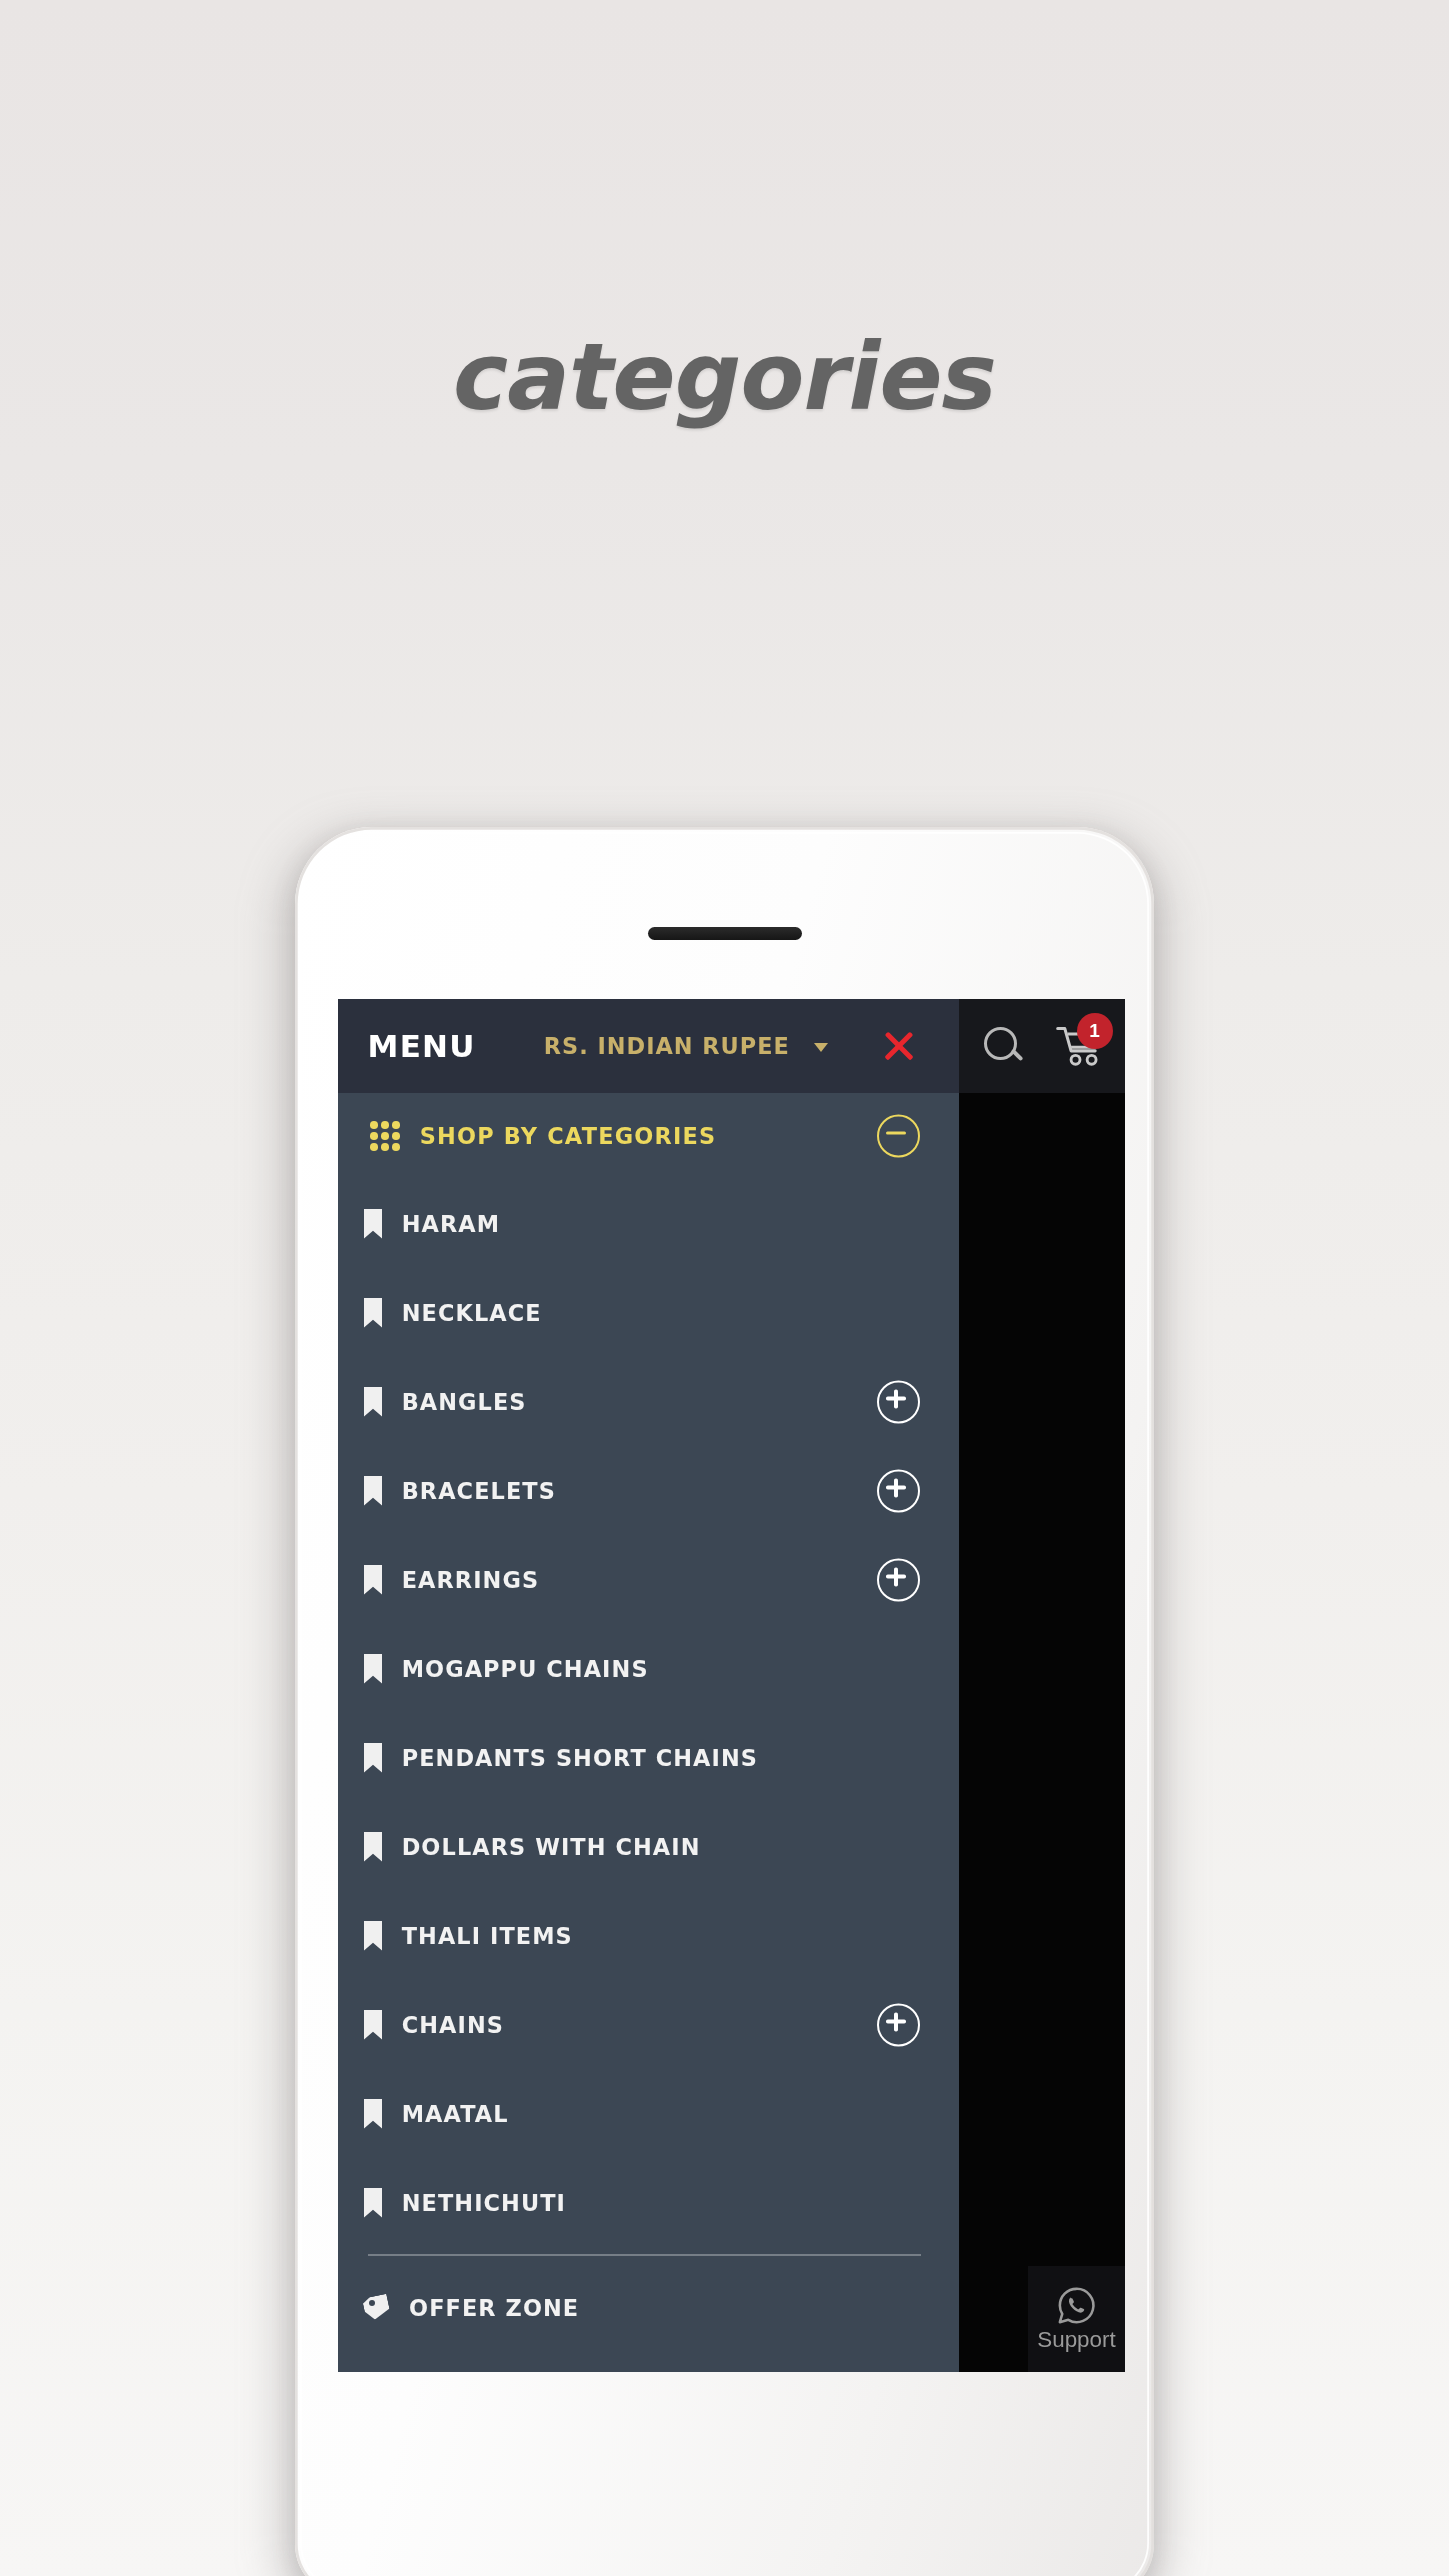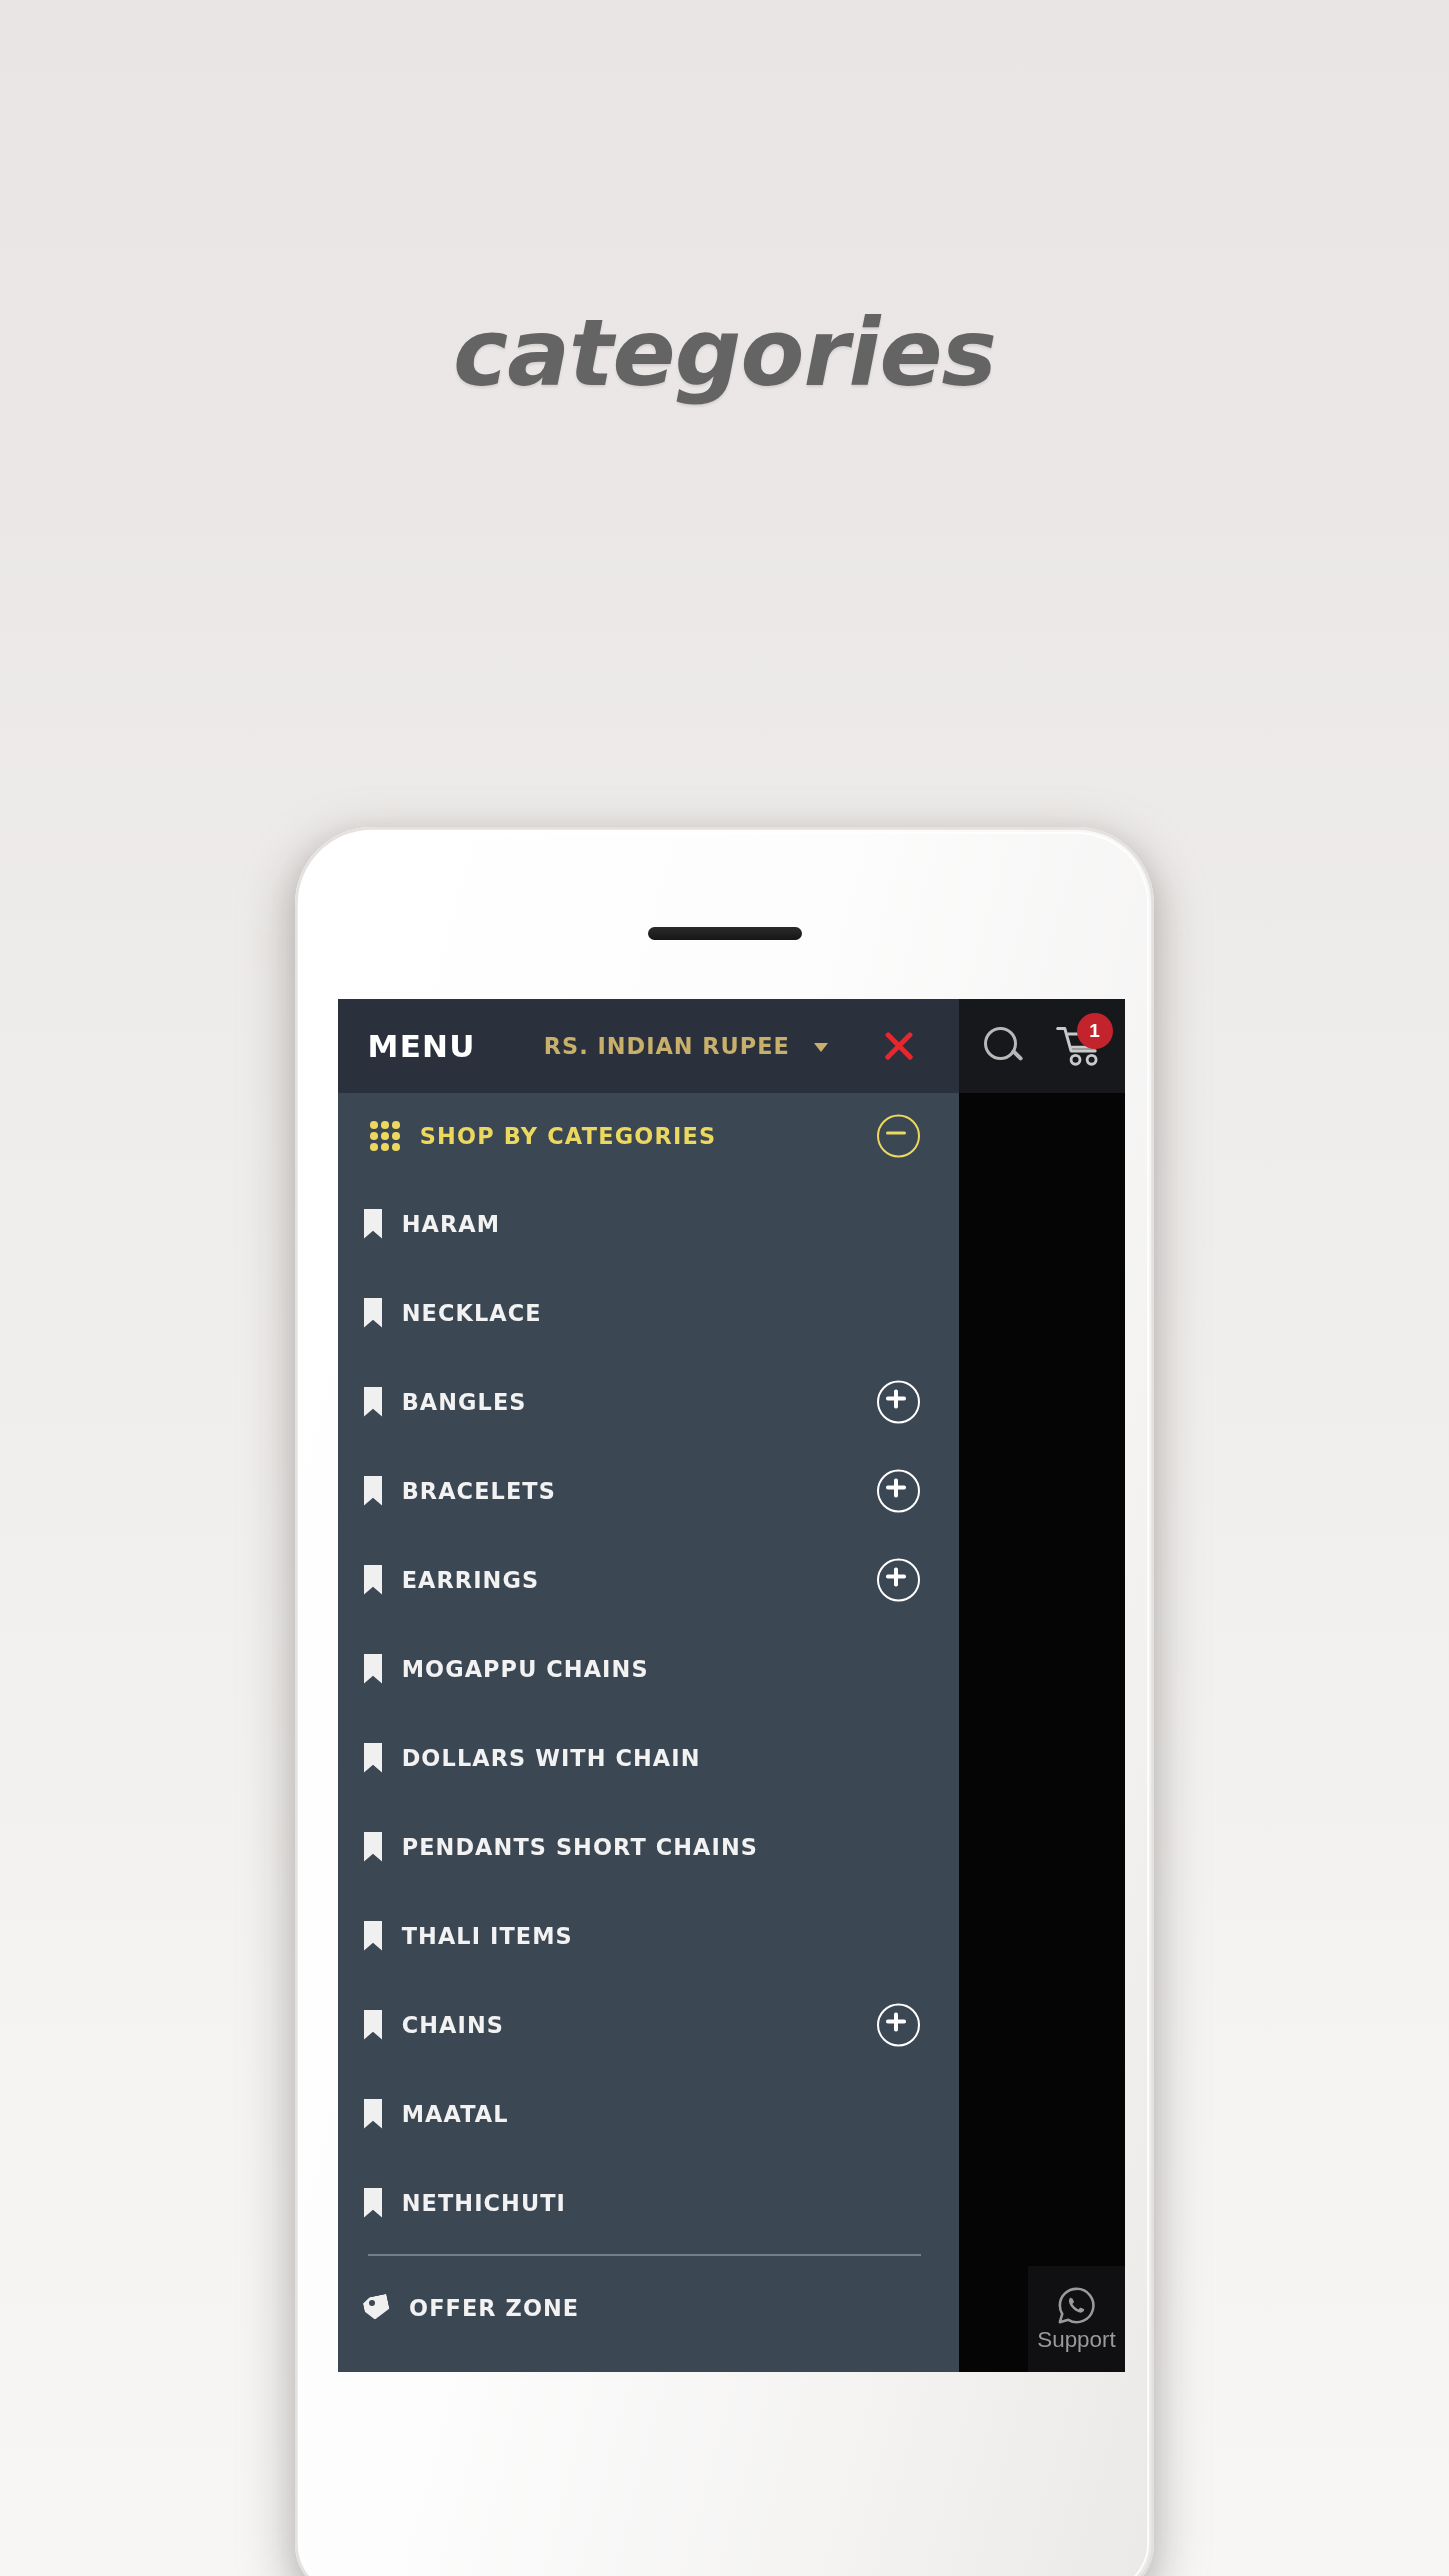--- a/index.html
+++ b/index.html
@@ -22,21 +22,21 @@
     font-size:116px;line-height:1.0;
     color:#646464;
     letter-spacing:-0.9px;
     text-shadow:0 1.8px 2.7px rgba(0,0,0,0.10);
   }
   .hero-line2{
     font-family:"DejaVu Sans", sans-serif;
     font-weight:bold;font-style:italic;
     font-size:93px;line-height:1.0;
     color:#646464;
-    margin-top:12px;
+    margin-top:36px;
     letter-spacing:-0.9px;
     text-shadow:0 1.8px 2.7px rgba(0,0,0,0.10);
   }
 
   
   .phone-shadow{
     position:absolute;
     left:284px;top:836px;width:879px;height:1780px;
     border-radius:81px 81px 63px 63px;
     background:rgba(120,115,115,0.34);
@@ -354,26 +354,26 @@
             </span>
         </div>
 
         <div class="nav-item">
           <span class="bookmark"></span>
           <span class="nav-label">MOGAPPU CHAINS</span>
         </div>
 
         <div class="nav-item">
           <span class="bookmark"></span>
+          <span class="nav-label">PENDANTS SHORT CHAINS</span>
+        </div>
+
+        <div class="nav-item">
+          <span class="bookmark"></span>
           <span class="nav-label">DOLLARS WITH CHAIN</span>
-        </div>
-
-        <div class="nav-item">
-          <span class="bookmark"></span>
-          <span class="nav-label">PENDANTS SHORT CHAINS</span>
         </div>
 
         <div class="nav-item">
           <span class="bookmark"></span>
           <span class="nav-label">THALI ITEMS</span>
         </div>
 
         <div class="nav-item">
           <span class="bookmark"></span>
           <span class="nav-label">CHAINS</span>

